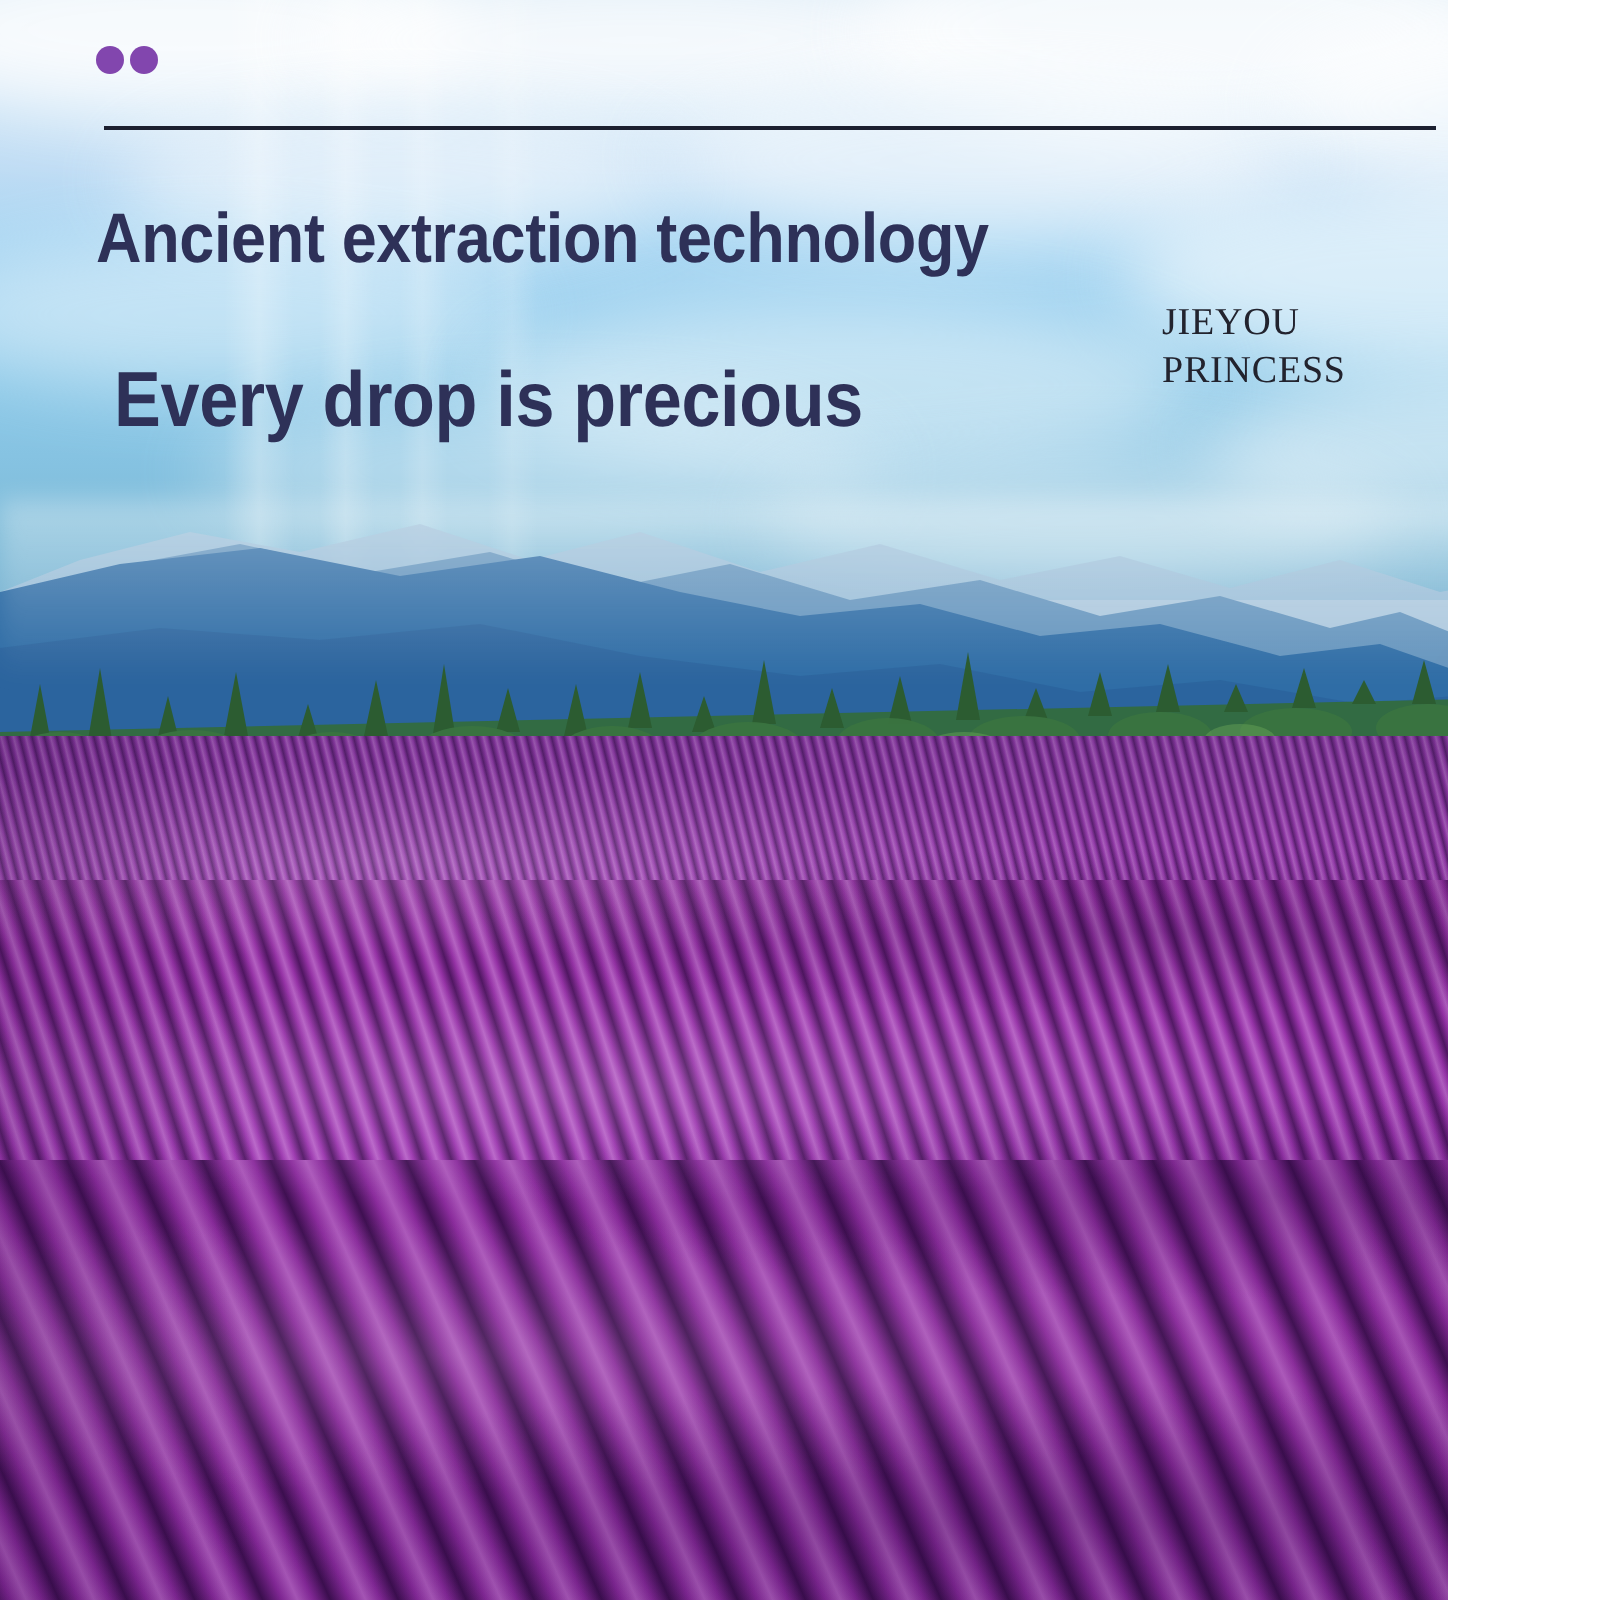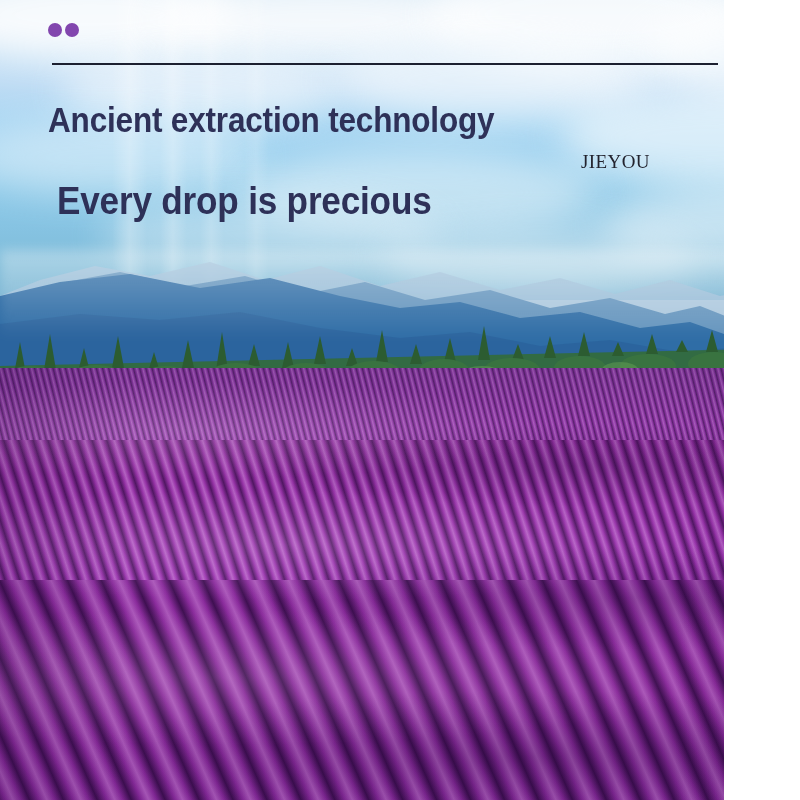--- a/index.html
+++ b/index.html
@@ -340,15 +340,16 @@
   </div>
 
   <div class="rule"></div>
 
   <div class="headline-1">Ancient extraction technology</div>
 
   <div class="headline-2">Every drop is precious</div>
 
   <div class="brand">
     <span>JIEYOU</span>
+    <span>PRINCESS</span>
   </div>
 
 </div>
 
 </body></html>

